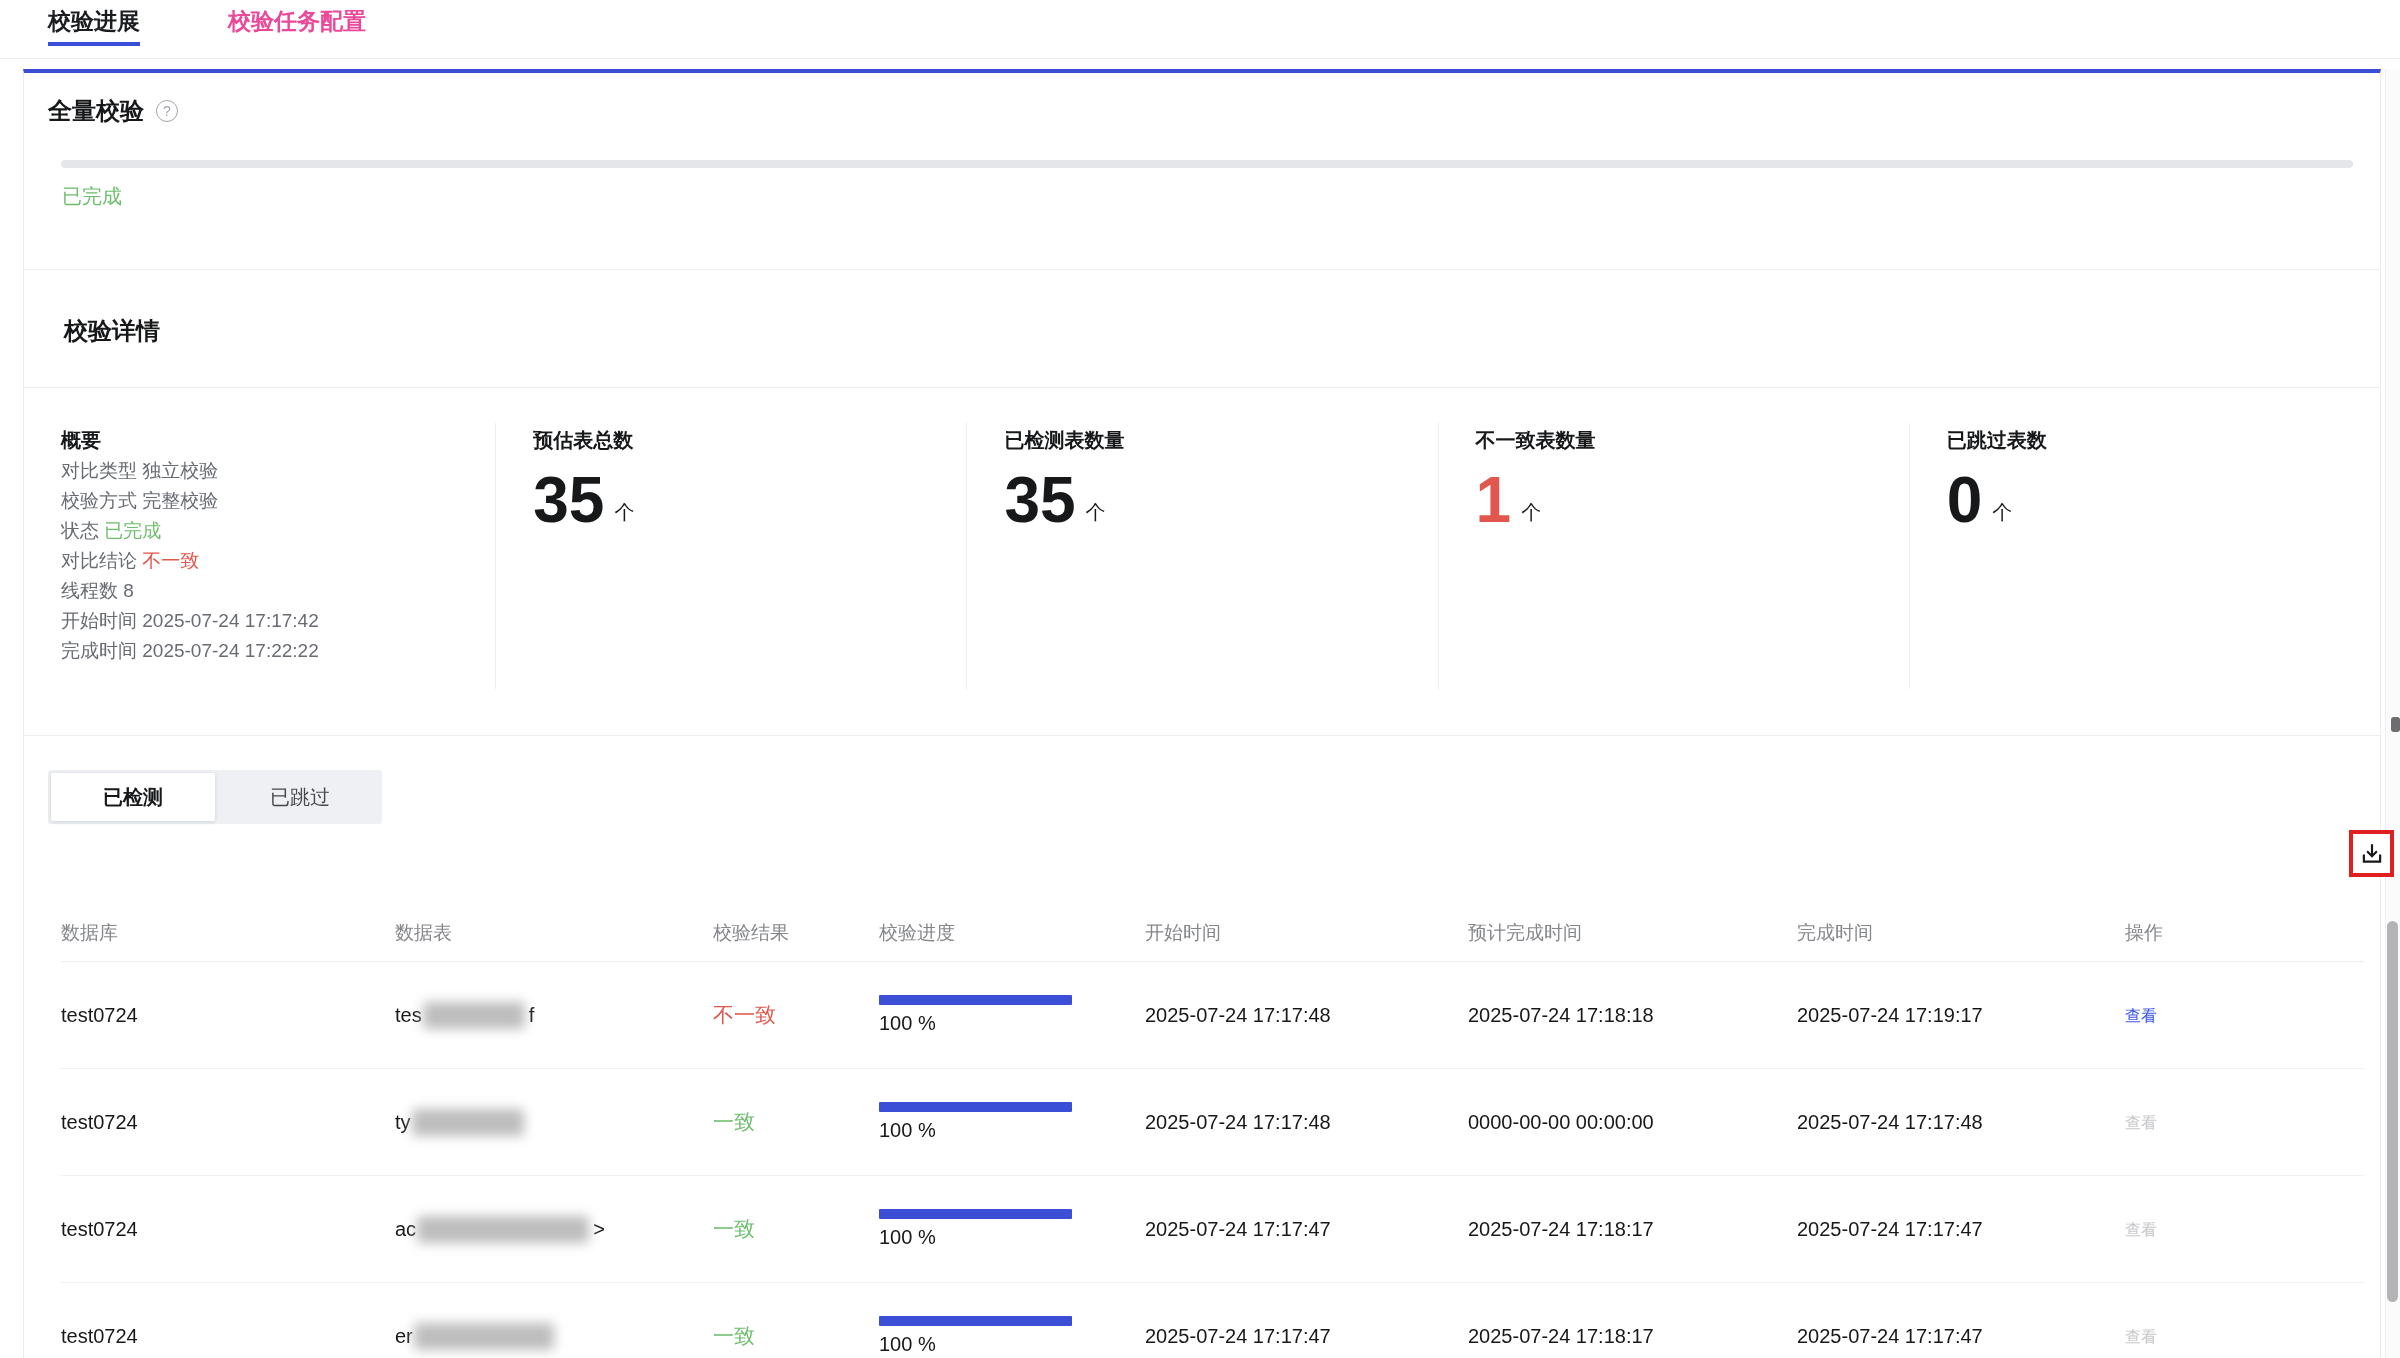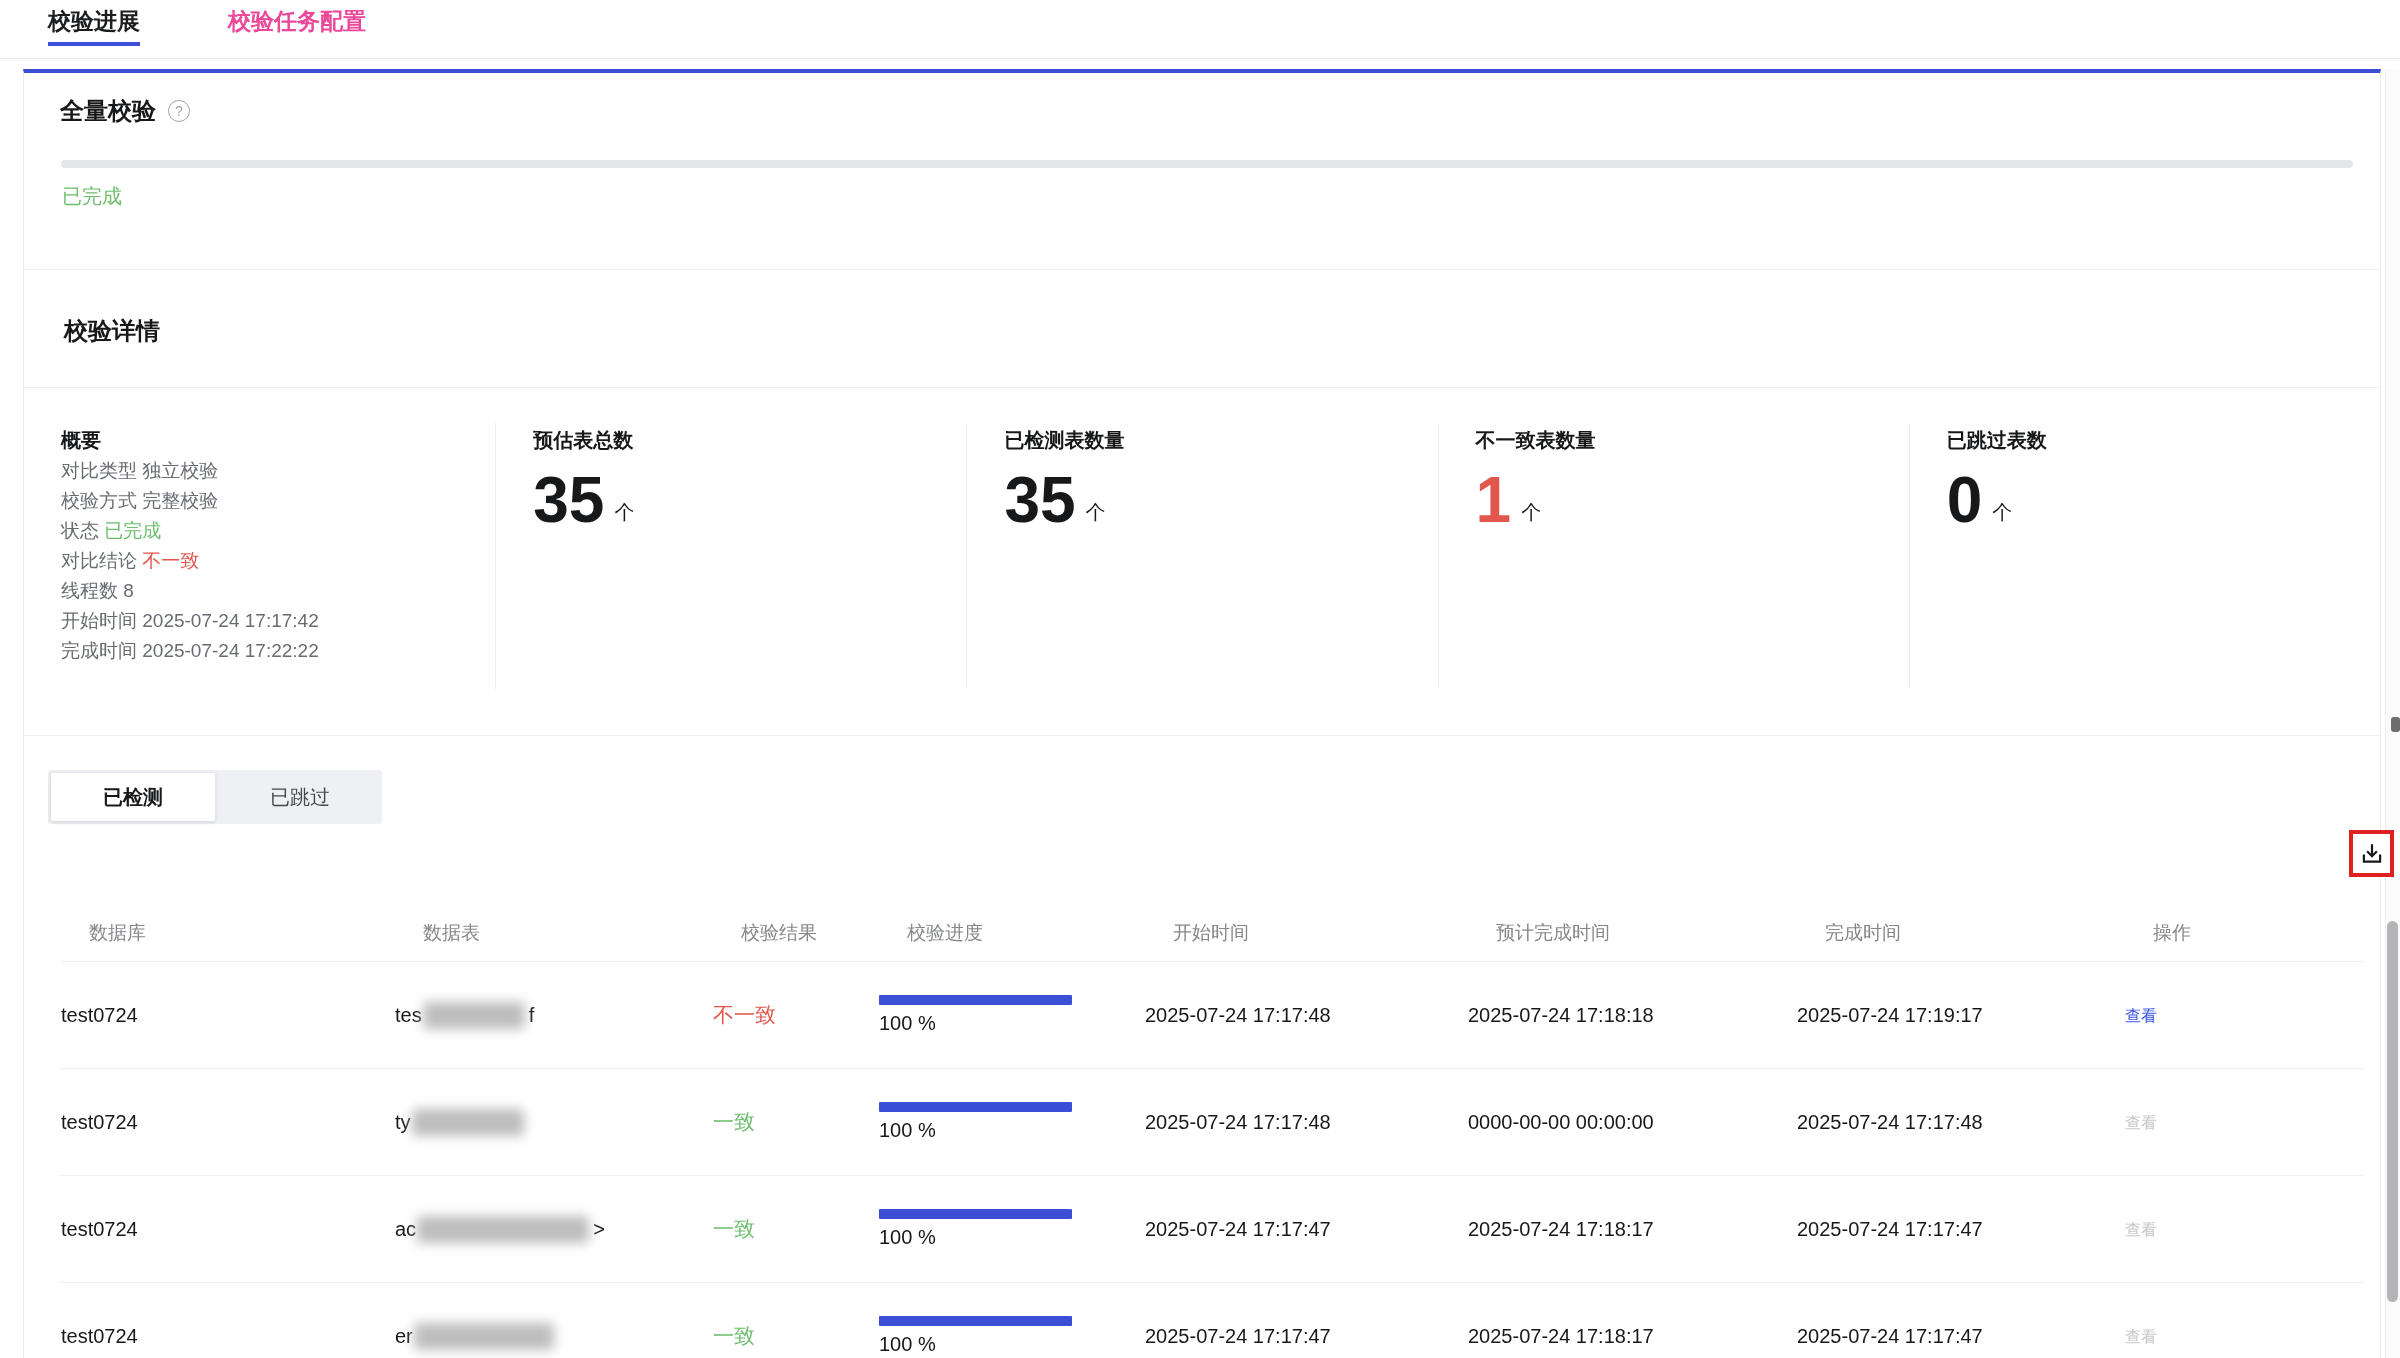--- a/index.html
+++ b/index.html
@@ -10,21 +10,21 @@
   .topbar{position:absolute;left:0;top:0;width:2400px;height:59px;background:#fff;border-bottom:1px solid #e9eaec;}
   .top-tab{position:absolute;top:0;height:46px;line-height:42px;font-size:23px;color:#1b1d21;cursor:pointer;}
   .top-tab.active{font-weight:700;border-bottom:4px solid #3a4ed6;}
   .tab-progress{left:48px;}
   .tab-config{left:228px;color:#ec4899;font-weight:bold;}
 
   
   .card{position:absolute;left:23px;top:69px;width:2358px;height:1289px;background:#fff;
     border-top:4px solid #3a4ed6;border-left:1px solid #ededef;border-right:1px solid #ededef;}
 
-  .fc-title{position:absolute;left:36px;top:22px;font-size:24px;font-weight:700;color:#17181a;}
+  .fc-title{position:absolute;left:24px;top:22px;font-size:24px;font-weight:700;color:#17181a;}
   .help-icon{display:inline-block;width:22px;height:22px;border:1.5px solid #a2a6ac;border-radius:50%;
     color:#a2a6ac;font-size:14px;font-weight:400;text-align:center;line-height:20px;vertical-align:3px;margin-left:12px;cursor:pointer;}
   .fc-bar{position:absolute;left:37px;right:27px;top:87px;height:8px;background:#e4e6ea;border-radius:4px;}
   .fc-status{position:absolute;left:38px;top:110px;font-size:20px;color:#6ebe6e;}
 
   .hr{position:absolute;left:0;right:0;height:1px;background:#edeef1;}
   .hr1{top:196px;} .hr2{top:314px;} .hr3{top:662px;}
 
   .vd-title{position:absolute;left:40px;top:242px;font-size:24px;font-weight:700;color:#17181a;}
 
@@ -52,21 +52,21 @@
   .search-box input{position:absolute;left:0;top:0;width:100%;height:100%;border:none;outline:none;background:transparent;
     padding:0 56px 0 18px;font-size:19px;color:#17181a;font-family:inherit;}
   .search-box input::placeholder{color:#b4b7bc;}
   .search-glyph{position:absolute;right:14px;top:13px;width:26px;height:26px;cursor:pointer;}
   .dl-btn{position:absolute;left:2325px;top:757px;width:45px;height:47px;background:#fff;
     border:4px solid #e01f1f;display:flex;align-items:center;justify-content:center;cursor:pointer;z-index:6;}
 
   
   .tgrid{display:grid;grid-template-columns:334px 318px 166px 266px 323px 329px 328px 219px;align-items:center;}
   .thead{position:absolute;left:37px;right:16px;top:832px;height:57px;border-bottom:1px solid #edeef1;}
-  .th{font-size:19px;color:#85878b;margin-left:28px;}
+  .th{font-size:19px;color:#85878b;}
   .tbody{position:absolute;left:37px;right:16px;top:889px;}
   .trow{height:107px;border-bottom:1px solid #f0f1f3;}
   .cell{font-size:20px;color:#17181a;}
   .cell.result{font-size:21px;}
   .cell.result.red{color:#e2574d;} .cell.result.green{color:#6ebe6e;}
   .redacted{display:inline-block;height:27px;background:#bdbdbd;border-radius:4px;filter:blur(6px);
     vertical-align:-7px;margin:0 4px 0 1px;}
   .pbar{width:193px;height:10px;background:#3a4ed6;border-radius:1px;}
   .ptext{font-size:20px;color:#17181a;margin-top:7px;}
   .view-link{font-size:16px;color:#3f57e2;cursor:pointer;text-decoration:none;}

